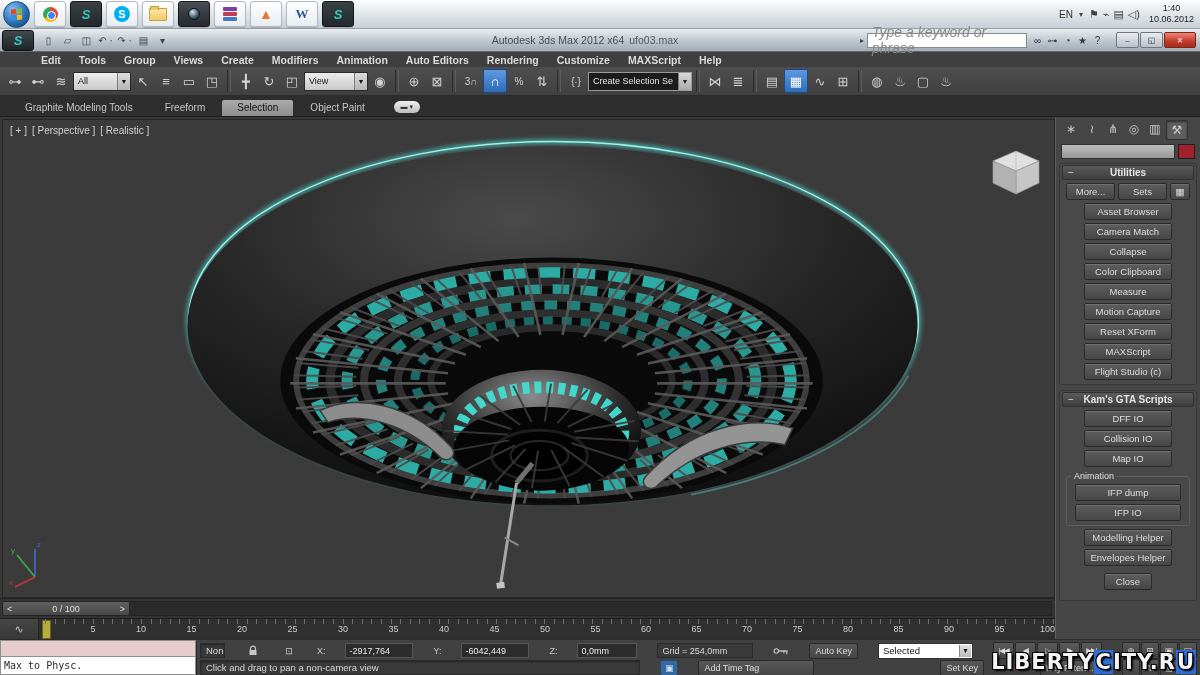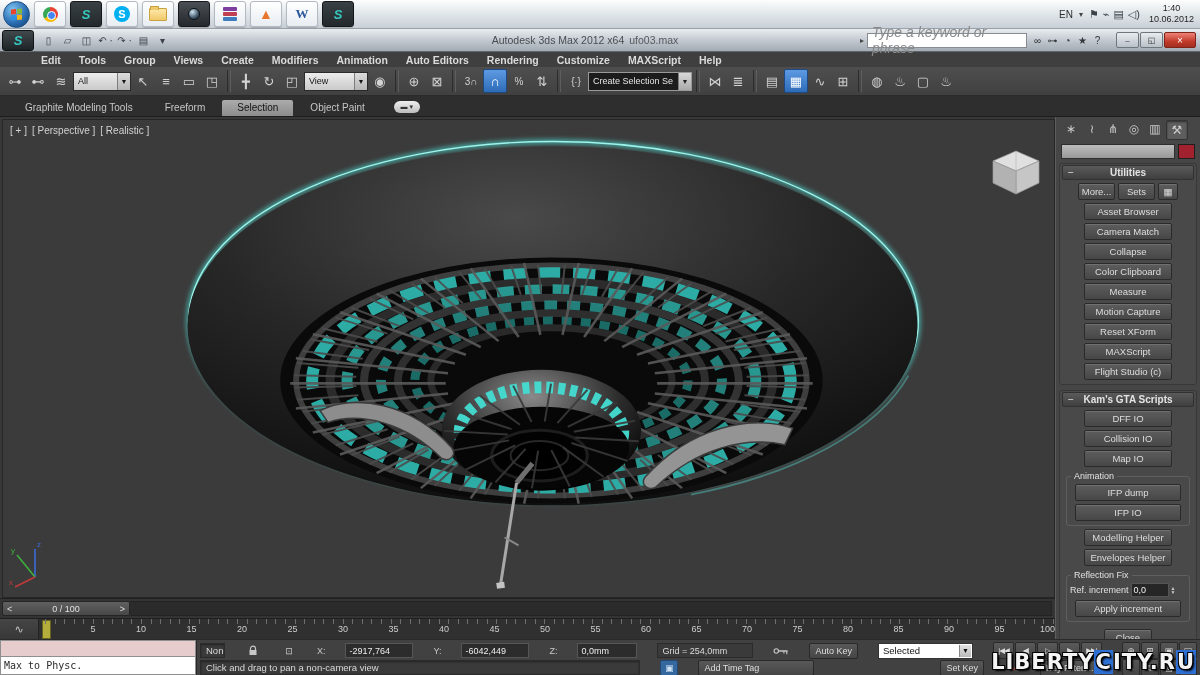--- a/index.html
+++ b/index.html
@@ -82,21 +82,21 @@
   .panel-tabs{display:flex;gap:1px;margin:0 0 3px 2px;}
   .ptab{width:20px;height:18px;color:#cbcbcb;font-size:12px;display:flex;align-items:center;justify-content:center;border-radius:2px;}
   .ptab.active{background:#5e5e5e;border:1px solid #333;box-shadow:inset 0 1px 2px rgba(0,0,0,.5);}
   .name-row{display:flex;gap:3px;margin:1px 2px 4px;}
   .name-field{flex:1;height:13px;background:linear-gradient(#bdbdbd,#989898);border:1px solid #2e2e2e;}
   .swatch{width:15px;height:13px;background:#a1212e;border:1px solid #1f1f1f;}
   .rollout{border:1px solid #383838;border-radius:3px;margin-bottom:5px;background:#494949;padding:1px 2px 4px;}
   .rollout-hd{height:13px;background:linear-gradient(#5a5a5a,#3f3f3f);border:1px solid #313131;border-radius:2px;font-size:10px;font-weight:bold;color:#e3e3e3;display:flex;align-items:center;justify-content:center;position:relative;margin-bottom:3px;}
   .rollout-hd .minus{position:absolute;left:5px;font-weight:normal;}
   .pbtn{height:15px;margin:3px 22px 0;background:linear-gradient(#5d5d5d,#474747);border:1px solid #2a2a2a;border-radius:2px;color:#dedede;font-size:9.5px;display:flex;align-items:center;justify-content:center;box-shadow:inset 0 1px 0 #707070;white-space:nowrap;}
-  .sets-row{display:flex;gap:3px;margin:1px 16px 2px;}
+  .sets-row{display:flex;gap:3px;margin:1px 4px 2px;}
   .sets-row .pbtn{flex:1;margin:0;}
   .sets-row .icon-btn{flex:0 0 18px;}
   fieldset.pgroup{border:1px solid #5f5f5f;border-radius:3px;margin:4px 4px 0;padding:0 2px 4px;}
   .pgroup legend{font-size:9px;color:#e0e0e0;padding:0 3px;margin-left:2px;}
   .pgroup .pbtn{margin:3px 6px 0;}
   .ref-row{display:flex;align-items:center;gap:2px;font-size:9px;color:#e0e0e0;margin:3px 1px 0;white-space:nowrap;}
   .spin-field{width:32px;height:12px;background:#262626;color:#f0f0f0;font-size:9px;display:flex;align-items:center;padding:0 2px;border:1px solid #555;}
   .spinner{display:flex;flex-direction:column;justify-content:center;font-size:5px;line-height:4px;color:#ccc;}
   .close-wrap{display:flex;justify-content:center;margin:2px 0 6px;}
   .close-wrap .pbtn{width:46px;margin:0;}
@@ -566,29 +566,20 @@
           <legend>Animation</legend>
           <div id="gta-anim-buttons">
               <div class="pbtn">IFP dump</div>
               <div class="pbtn">IFP IO</div>
             </div>
         </fieldset>
         <div id="gta-helper-buttons">
             <div class="pbtn">Modelling Helper</div>
             <div class="pbtn">Envelopes Helper</div>
           </div>
-        <fieldset class="pgroup">
-          <legend>Reflection Fix</legend>
-          <div class="ref-row">
-            <span>Ref. increment</span>
-            <span class="spin-field">0,0</span>
-            <span class="spinner">▲<br>▼</span>
-          </div>
-          <div class="pbtn">Apply increment</div>
-        </fieldset>
         <div style="height:5px"></div>
         <div class="close-wrap">
           <div class="pbtn">Close</div>
         </div>
       </div>
       <div class="panel-fill"></div>
     </div>
   </div>
 
   <div class="statusbar">

